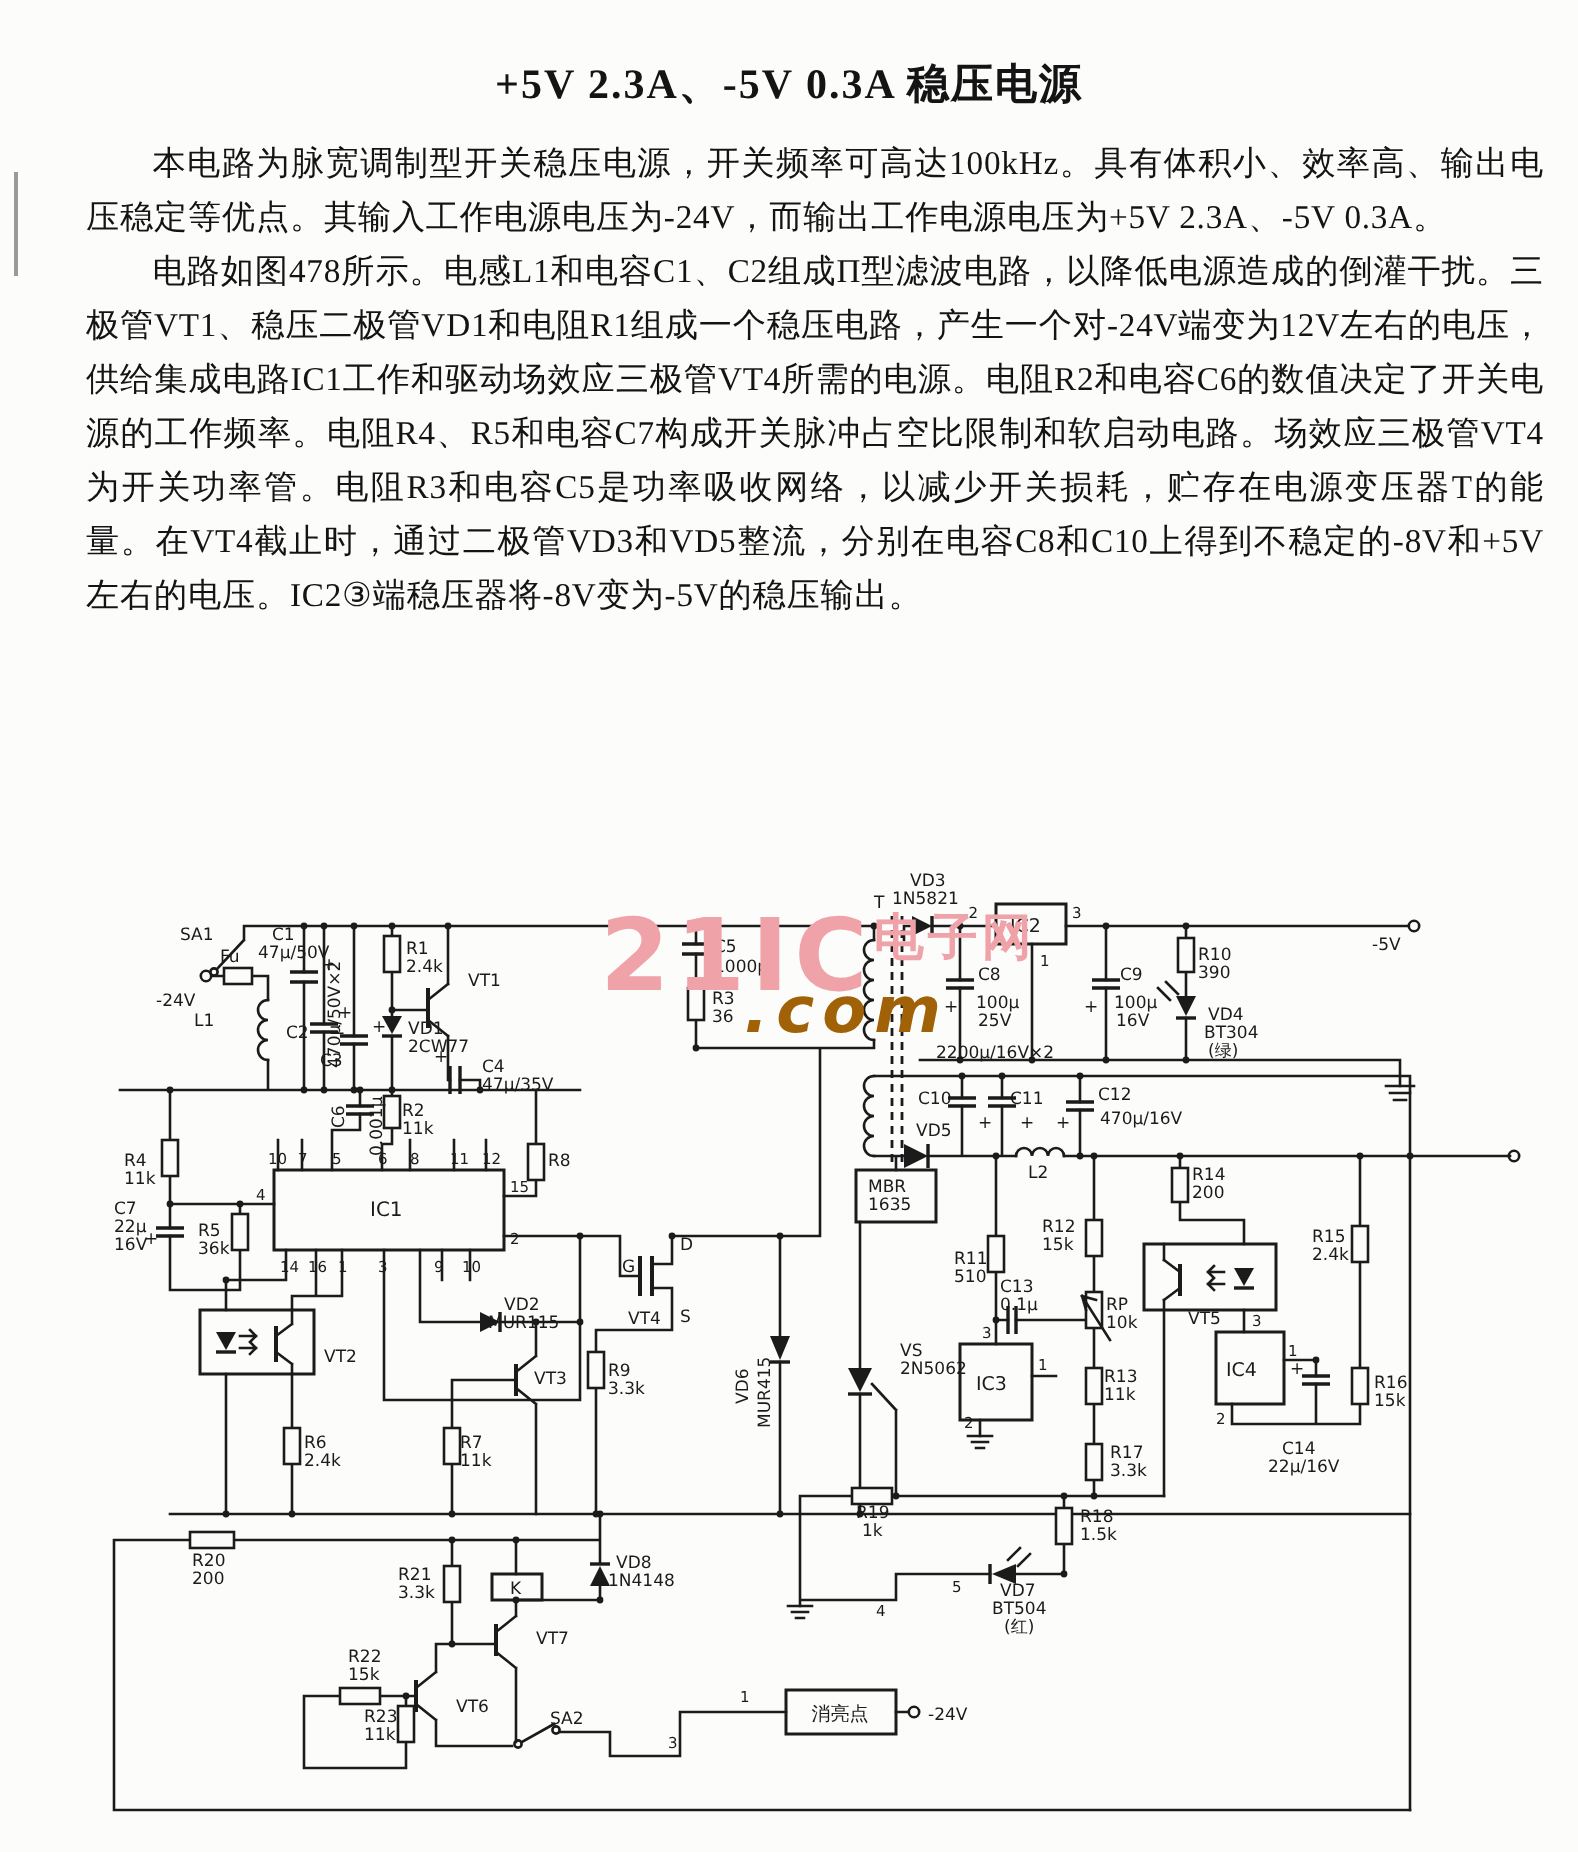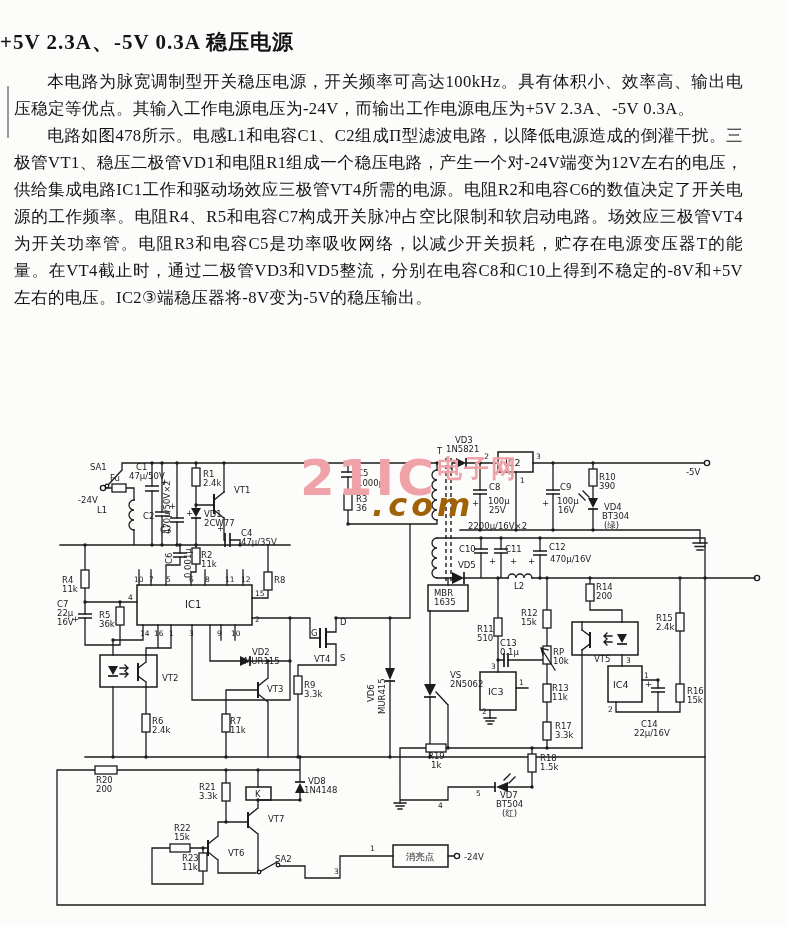--- a/index.html
+++ b/index.html
@@ -1,21 +1,21 @@
 <!DOCTYPE html>
 <html><head>
 <meta charset="utf-8">
 <style>
   html,body{margin:0;padding:0;background:#e8e8e8;}
   .page{position:relative;width:789px;height:926px;background:#fcfcfb;overflow:hidden;
         font-family:"Liberation Serif","DejaVu Serif",serif;color:#141414;}
   .scan-edge{position:absolute;left:7px;top:86px;width:2px;height:52px;background:#9a9a9a;}
-  .title{position:absolute;left:0;top:14px;width:100%;
+  .title{position:absolute;left:0;top:14px;width:100%;text-align:center;
          font-size:21px;font-weight:bold;letter-spacing:1px;}
-  .textcol{position:absolute;left:14px;top:60px;width:729px;}
+  .textcol{position:absolute;left:43px;top:60px;width:729px;}
   .para{font-size:16.6px;line-height:27px;text-align:justify;text-indent:2em;
         letter-spacing:0.4px;margin:0;}
   .intro{margin-top:8px;}
   .sec-head{font-size:16.6px;font-weight:bold;margin:19px 0 12px 24px;letter-spacing:1px;}
   .schematic{position:absolute;left:0;top:424px;width:789px;height:502px;}
   svg text{font-family:"DejaVu Sans",sans-serif;fill:#1b1b1b;}
   .w{fill:none;stroke:#1b1b1b;stroke-width:1.3;stroke-linecap:square;}
   .w2{fill:none;stroke:#1b1b1b;stroke-width:2;}
   .plates{fill:none;stroke:#1b1b1b;stroke-width:1.7;}
   .box{fill:none;stroke:#1b1b1b;stroke-width:1.5;}

